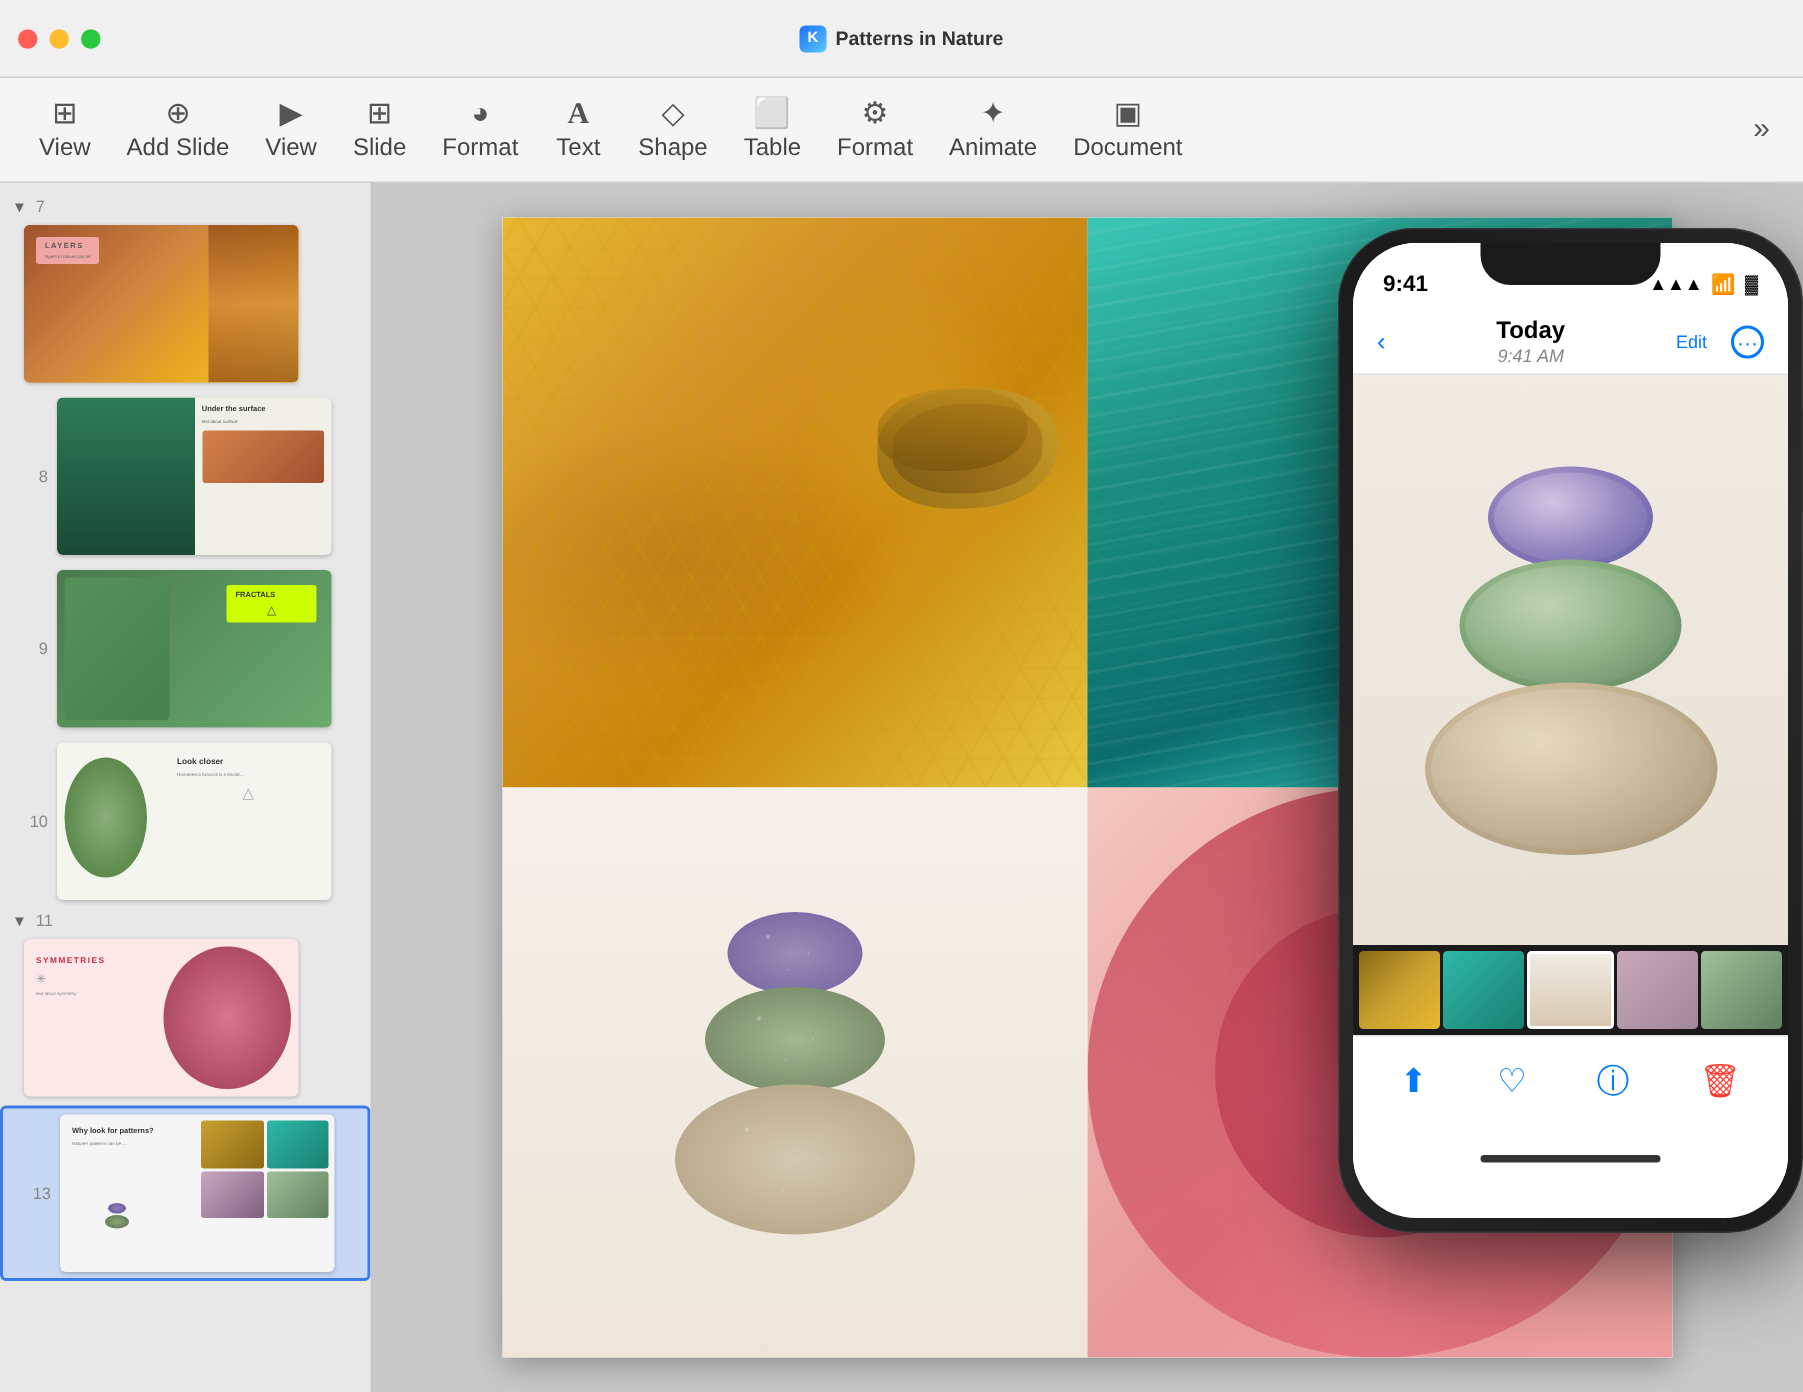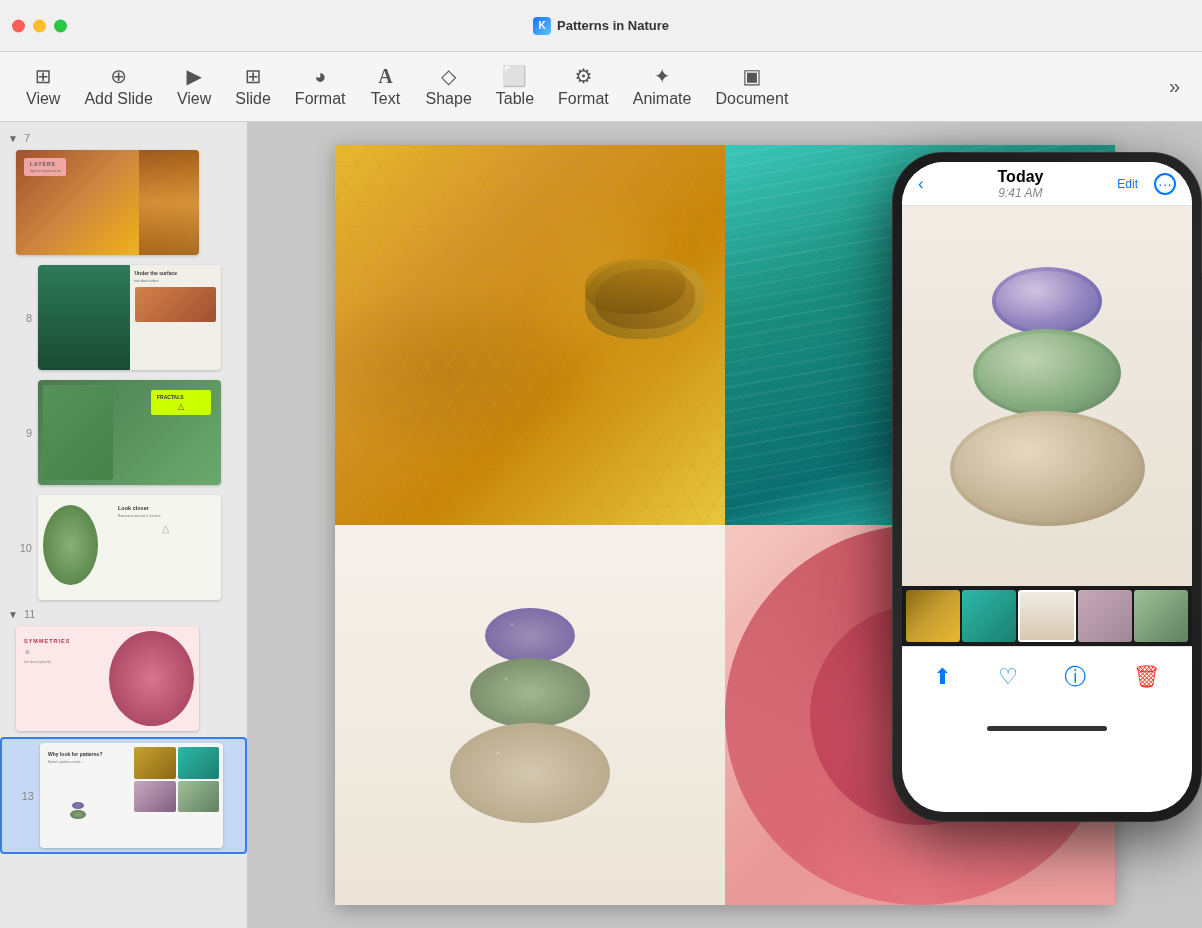--- a/index.html
+++ b/index.html
@@ -791,20 +791,29 @@
     <div class="iphone-wrapper">
 
       <div class="iphone-body">
         <div class="iphone-side-btn"></div>
         <div class="iphone-silent"></div>
         <div class="iphone-vol-up"></div>
         <div class="iphone-vol-down"></div>
 
         <div class="iphone-screen">
 
+          <div class="status-bar">
+            <span class="status-time">9:41</span>
+            <div class="status-notch"></div>
+            <div class="status-icons">
+              <span class="status-signal">▲▲▲</span>
+              <span class="status-wifi">📶</span>
+              <span class="status-battery">▓</span>
+            </div>
+          </div>
 
           <div class="photos-nav">
             <div class="nav-back">
               <span>‹</span>
             </div>
             <div class="nav-title-group">
               <div class="nav-title">Today</div>
               <div class="nav-subtitle">9:41 AM</div>
             </div>
             <div class="nav-actions">

